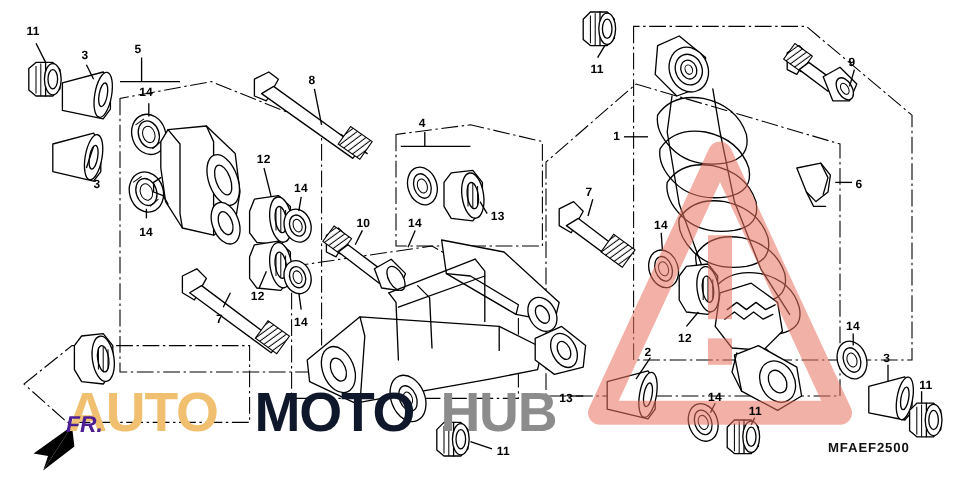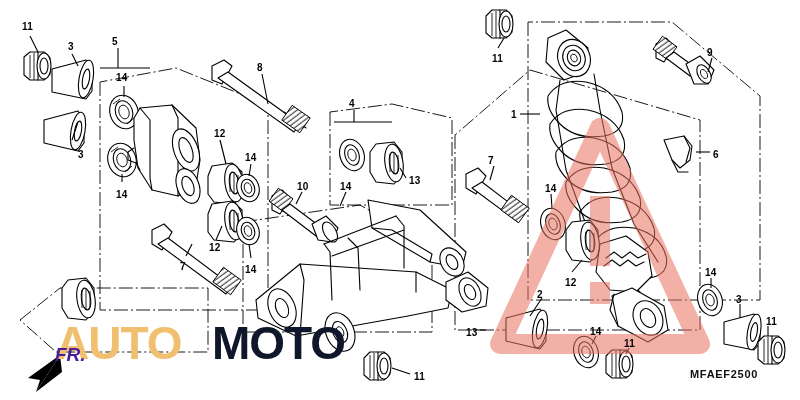--- a/index.html
+++ b/index.html
@@ -366,20 +366,21 @@
     </g>
 
     <g>
       <path d="M60 355 L28 378 L40 380 L36 392 Z" fill="#000"></path>
       <path d="M36 392 L62 372 L60 355 Z" fill="#000"></path>
     </g>
   </svg>
 
   <div class="wm" style="left: 56px; top: 320px; color: rgb(240, 192, 112);">AUTO</div>
   <div class="wm" style="left: 212px; top: 320px; color: #0f172a;">MOTO</div>
+  <div class="wm" style="left: 367px; top: 320px; color: rgb(140, 140, 140);">HUB</div>
 
   <div class="lbl" style="left:22px;top:22px">11</div>
   <div class="lbl" style="left:68px;top:42px">3</div>
   <div class="lbl" style="left:112px;top:37px">5</div>
   <div class="lbl" style="left:116px;top:73px">14</div>
   <div class="lbl" style="left:257px;top:63px">8</div>
   <div class="lbl" style="left:349px;top:99px">4</div>
   <div class="lbl" style="left:78px;top:150px">3</div>
   <div class="lbl" style="left:214px;top:129px">12</div>
   <div class="lbl" style="left:245px;top:153px">14</div>

